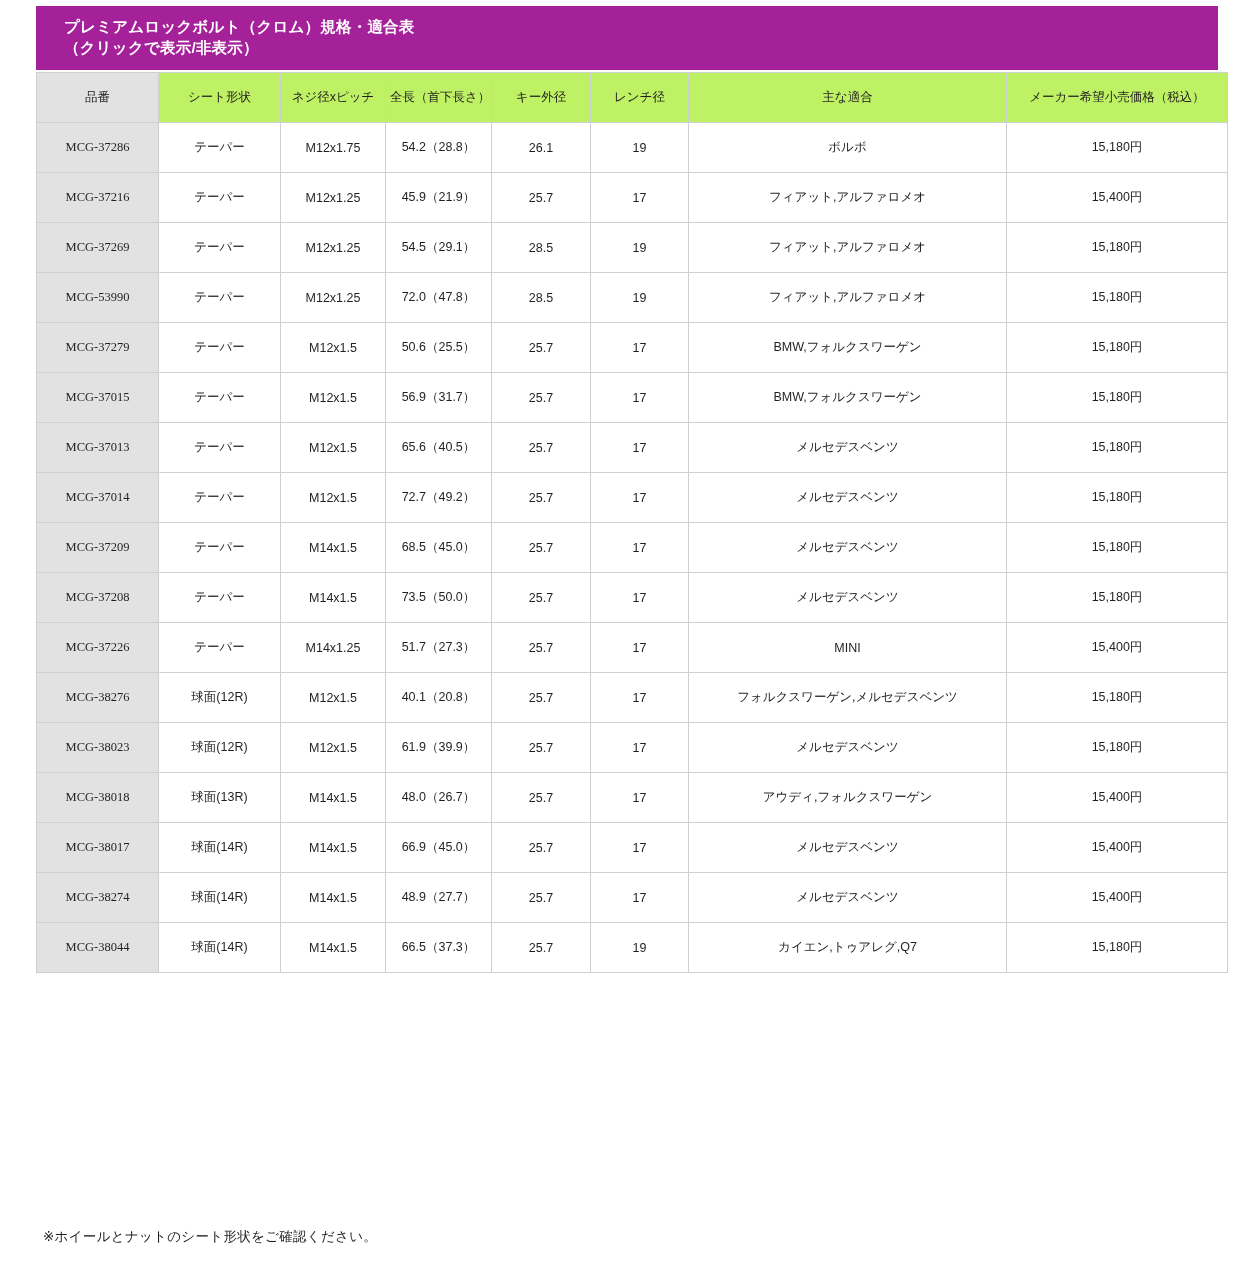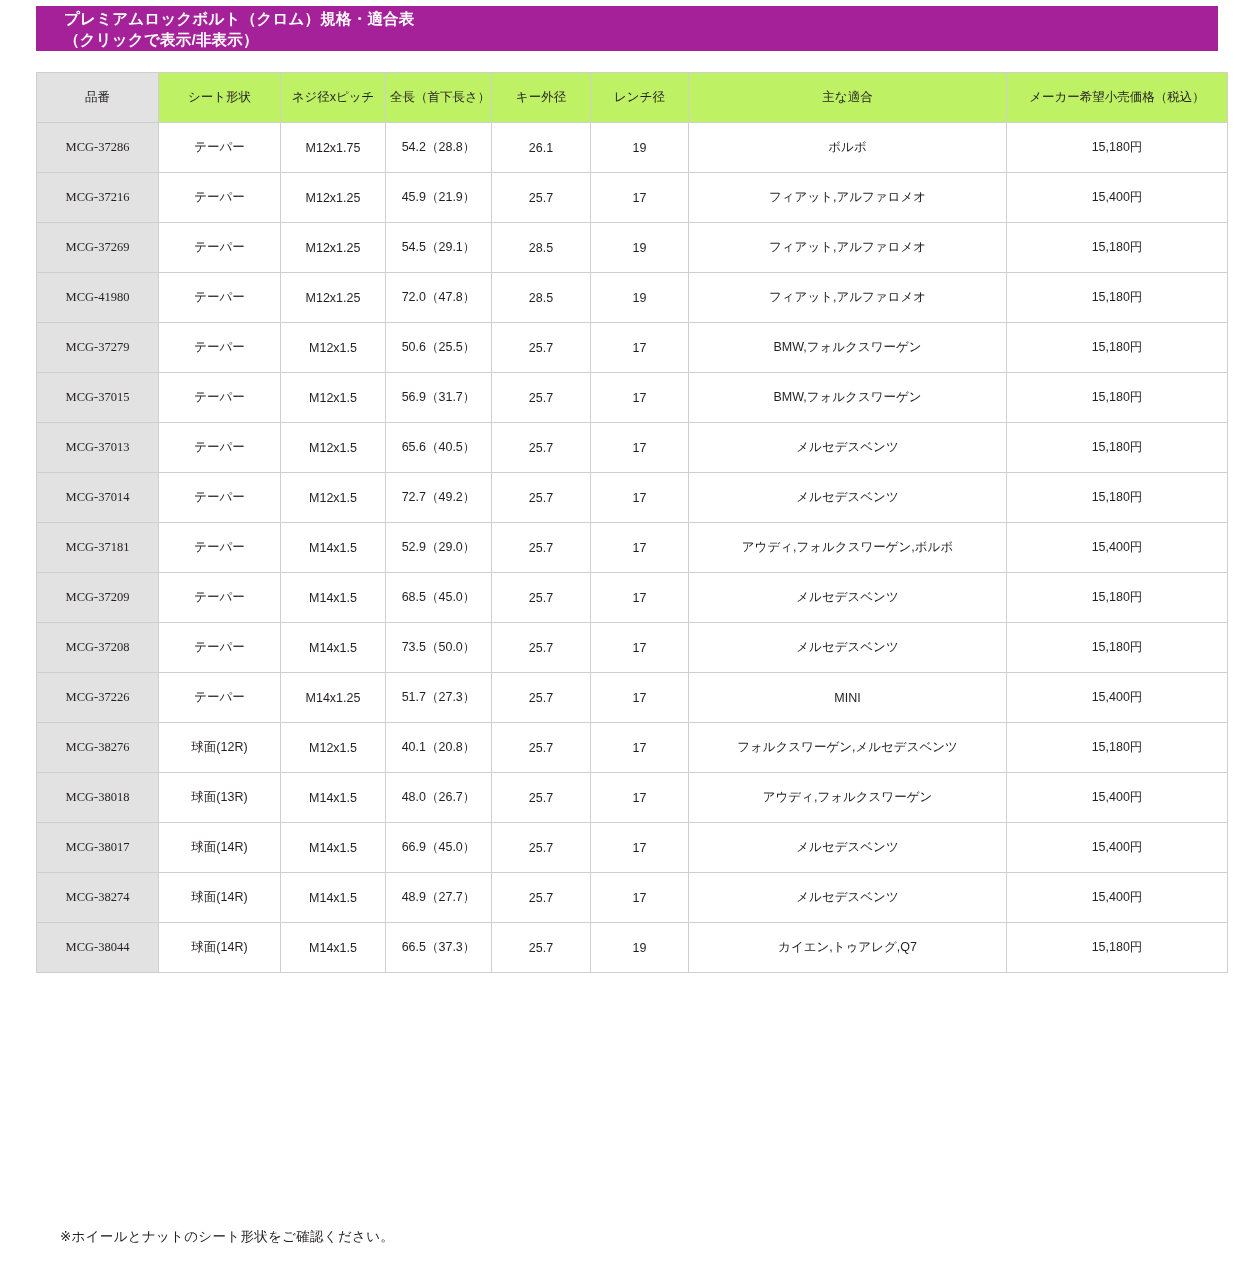--- a/index.html
+++ b/index.html
@@ -20,26 +20,26 @@
     height: 1272px;
     box-sizing: border-box;
   }
 
   
   .banner {
     position: absolute;
     left: 36px;
     top: 6px;
     width: 1182px;
-    height: 45px;
+    height: 64px;
     background: #A62195;
     background: #a5219a;
     box-sizing: border-box;
     display: flex;
-    align-items: flex-end;
+    align-items: center;
     cursor: pointer;
   }
   .banner-text {
     color: #ffffff;
     font-size: 15.5px;
     font-weight: bold;
     line-height: 1.35;
     padding-left: 28px;
     letter-spacing: 0.2px;
     white-space: pre-line;
@@ -92,21 +92,21 @@
   col.w-thread{ width: 105px; }
   col.w-len   { width: 106px; }
   col.w-key   { width: 99px; }
   col.w-wr    { width: 98px; }
   col.w-fit   { width: 318px; }
   col.w-price { width: 221px; }
 
   
   .footnote {
     position: absolute;
-    left: 60px;
+    left: 43px;
     top: 1228px;
     font-size: 13.5px;
     color: #231f20;
     letter-spacing: 0.3px;
   }
 </style>
 </head>
 <body>
 
 <div class="page">
@@ -165,21 +165,21 @@
             <td class="col-pn">MCG-37269</td>
             <td>テーパー</td>
             <td>M12x1.25</td>
             <td>54.5（29.1）</td>
             <td>28.5</td>
             <td>19</td>
             <td>フィアット,アルファロメオ</td>
             <td>15,180円</td>
           </tr>
           <tr>
-            <td class="col-pn">MCG-41980</td>
+            <td class="col-pn">MCG-53990</td>
             <td>テーパー</td>
             <td>M12x1.25</td>
             <td>72.0（47.8）</td>
             <td>28.5</td>
             <td>19</td>
             <td>フィアット,アルファロメオ</td>
             <td>15,180円</td>
           </tr>
           <tr>
             <td class="col-pn">MCG-37279</td>
@@ -215,30 +215,20 @@
             <td class="col-pn">MCG-37014</td>
             <td>テーパー</td>
             <td>M12x1.5</td>
             <td>72.7（49.2）</td>
             <td>25.7</td>
             <td>17</td>
             <td>メルセデスベンツ</td>
             <td>15,180円</td>
           </tr>
           <tr>
-            <td class="col-pn">MCG-37181</td>
-            <td>テーパー</td>
-            <td>M14x1.5</td>
-            <td>52.9（29.0）</td>
-            <td>25.7</td>
-            <td>17</td>
-            <td>アウディ,フォルクスワーゲン,ボルボ</td>
-            <td>15,400円</td>
-          </tr>
-          <tr>
             <td class="col-pn">MCG-37209</td>
             <td>テーパー</td>
             <td>M14x1.5</td>
             <td>68.5（45.0）</td>
             <td>25.7</td>
             <td>17</td>
             <td>メルセデスベンツ</td>
             <td>15,180円</td>
           </tr>
           <tr>
@@ -262,20 +252,30 @@
             <td>15,400円</td>
           </tr>
           <tr>
             <td class="col-pn">MCG-38276</td>
             <td>球面(12R)</td>
             <td>M12x1.5</td>
             <td>40.1（20.8）</td>
             <td>25.7</td>
             <td>17</td>
             <td>フォルクスワーゲン,メルセデスベンツ</td>
+            <td>15,180円</td>
+          </tr>
+          <tr>
+            <td class="col-pn">MCG-38023</td>
+            <td>球面(12R)</td>
+            <td>M12x1.5</td>
+            <td>61.9（39.9）</td>
+            <td>25.7</td>
+            <td>17</td>
+            <td>メルセデスベンツ</td>
             <td>15,180円</td>
           </tr>
           <tr>
             <td class="col-pn">MCG-38018</td>
             <td>球面(13R)</td>
             <td>M14x1.5</td>
             <td>48.0（26.7）</td>
             <td>25.7</td>
             <td>17</td>
             <td>アウディ,フォルクスワーゲン</td>

